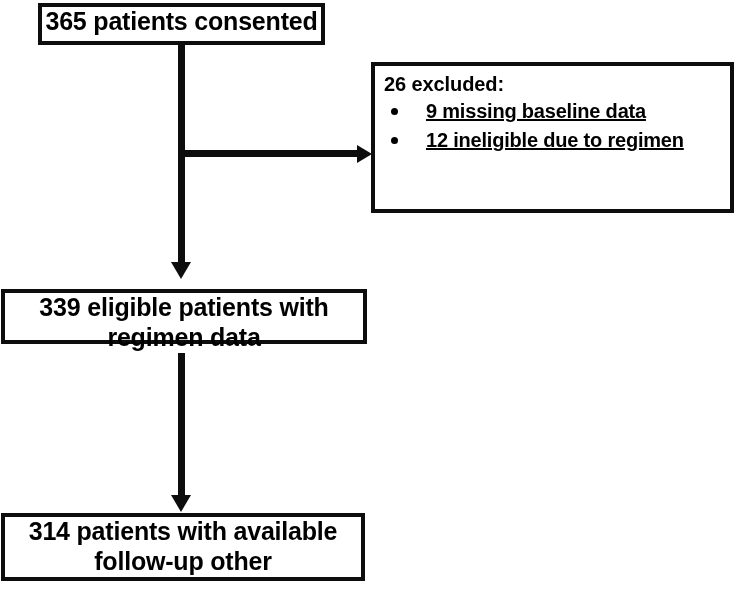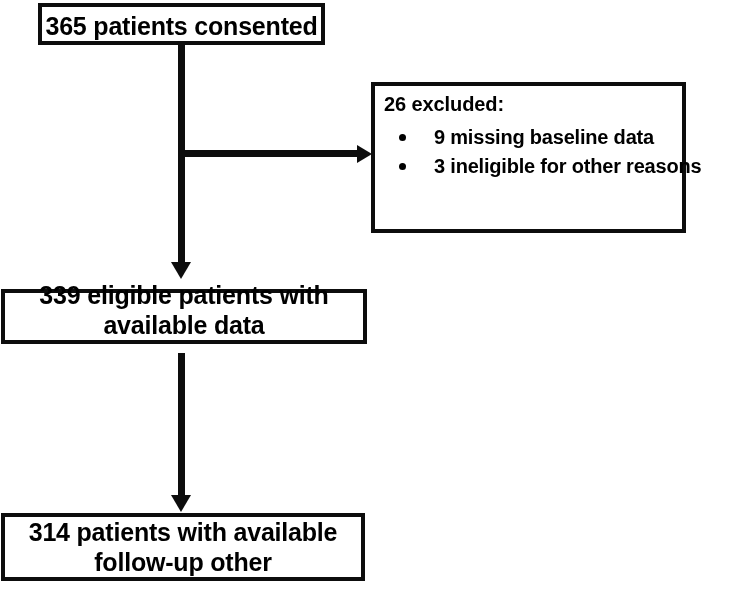--- a/index.html
+++ b/index.html
@@ -16,21 +16,21 @@
     height: 591px;
     background: #ffffff;
     overflow: hidden;
   }
   .node-box {
     position: absolute;
     box-sizing: border-box;
     border: 4px solid #0d0d0d;
     background: #ffffff;
     display: flex;
-    align-items: flex-end;
+    align-items: flex-start;
     justify-content: center;
     text-align: center;
     color: #000000;
     font-weight: bold;
     line-height: 1.18;
   }
   #box-consented {
     left: 38px;
     top: 3px;
     width: 287px;
@@ -49,39 +49,40 @@
   #box-followup {
     left: 1px;
     top: 513px;
     width: 364px;
     height: 68px;
     font-size: 25px;
     letter-spacing: -0.2px;
   }
   #box-excluded {
     left: 371px;
-    top: 82px;
-    width: 315px;
+    top: 62px;
+    width: 363px;
     height: 151px;
     display: block;
     text-align: left;
     padding: 7px 16px 0 9px;
   }
   .excluded-head {
     font-size: 20px;
     font-weight: bold;
     color: #000;
     line-height: 1.12;
     margin: 0 0 2px 0;
     letter-spacing: -0.1px;
   }
   .excluded-list {
     list-style: none;
-    margin: 8px;
+    margin: 0;
     padding: 0;
+    text-decoration: underline;
   }
   .excluded-list li {
     position: relative;
     font-size: 20px;
     font-weight: bold;
     color: #000;
     line-height: 29px;
     padding-left: 42px;
     letter-spacing: -0.2px;
     white-space: nowrap;
@@ -153,29 +154,29 @@
 
   <div class="node-box" id="box-excluded">
     <div class="excluded-head">26 excluded:</div>
     <ul class="excluded-list">
       <li>
         <span class="bullet-dot"></span>
         <span>9 missing baseline data</span>
       </li>
       <li>
         <span class="bullet-dot"></span>
-        <span>3 ineligible for other reasons</span>
+        <span>12 ineligible due to regimen</span>
       </li>
     </ul>
   </div>
 
   <div class="node-box" id="box-eligible">
     <span>
       <span>339 eligible patients with</span><br>
-      <span>available data</span>
+      <span>regimen data</span>
     </span>
   </div>
 
   <div class="v-line" id="trunk-2"></div>
   <div class="arrow-down" id="arrow-2"></div>
 
   <div class="node-box" id="box-followup">
     <span>
       <span>314 patients with available</span><br>
       <span>follow-up other</span>

